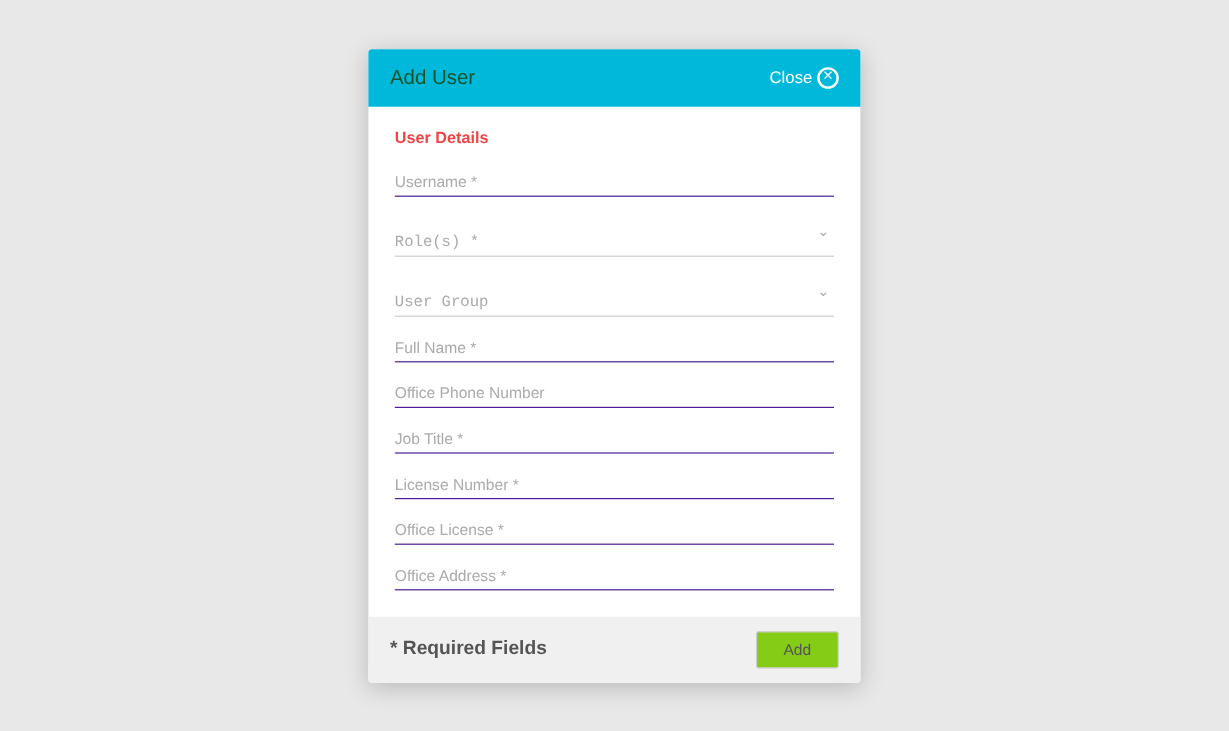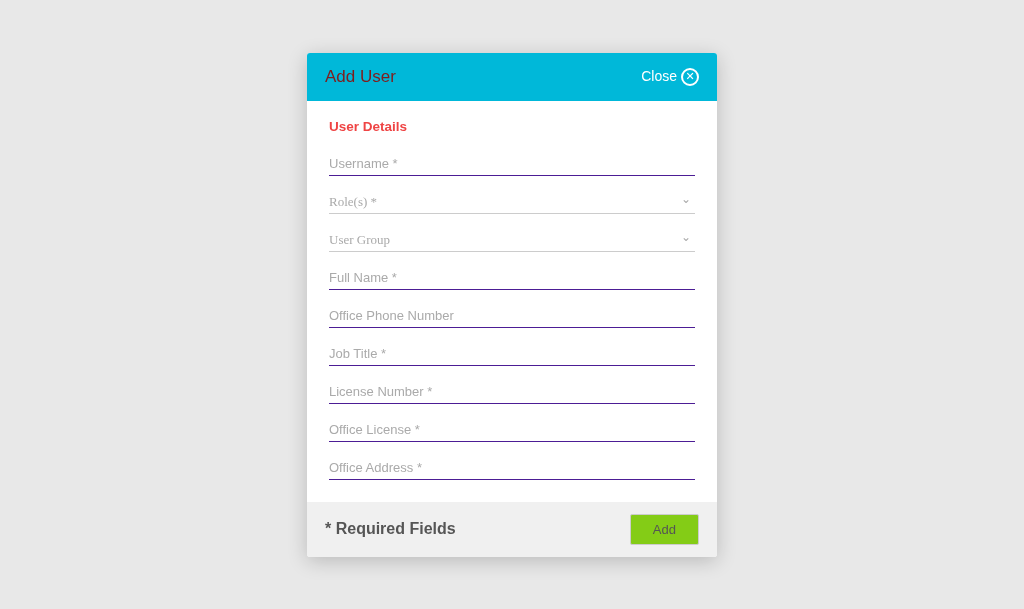--- a/index.html
+++ b/index.html
@@ -33,21 +33,21 @@
       background-color: #00b8d9;
       padding: 14px 18px;
       display: flex;
       align-items: center;
       justify-content: space-between;
       border-radius: 3px 3px 0 0;
       flex-shrink: 0;
     }
 
     .modal-title {
-      color: #7f1d1d;
+      color: #14532d;
       font-size: 17px;
       font-weight: 400;
     }
 
     .close-btn {
       color: #fff;
       font-size: 14px;
       cursor: pointer;
       display: flex;
       align-items: flex-start;
@@ -110,21 +110,22 @@
       width: 100%;
       border: none;
       padding: 8px 0 4px 0;
       font-size: 13px;
       color: #aaa;
       background: transparent;
       outline: none;
       appearance: none;
       -webkit-appearance: none;
       cursor: pointer;
-      font-family: Liberation Serif, serif;
+      font-family: Liberation Mono, monospace;
+      margin-top: 12px;
     }
 
     .form-select option {
       color: #333;
     }
 
     .chevron-icon {
       position: absolute;
       right: 4px;
       top: 50%;

